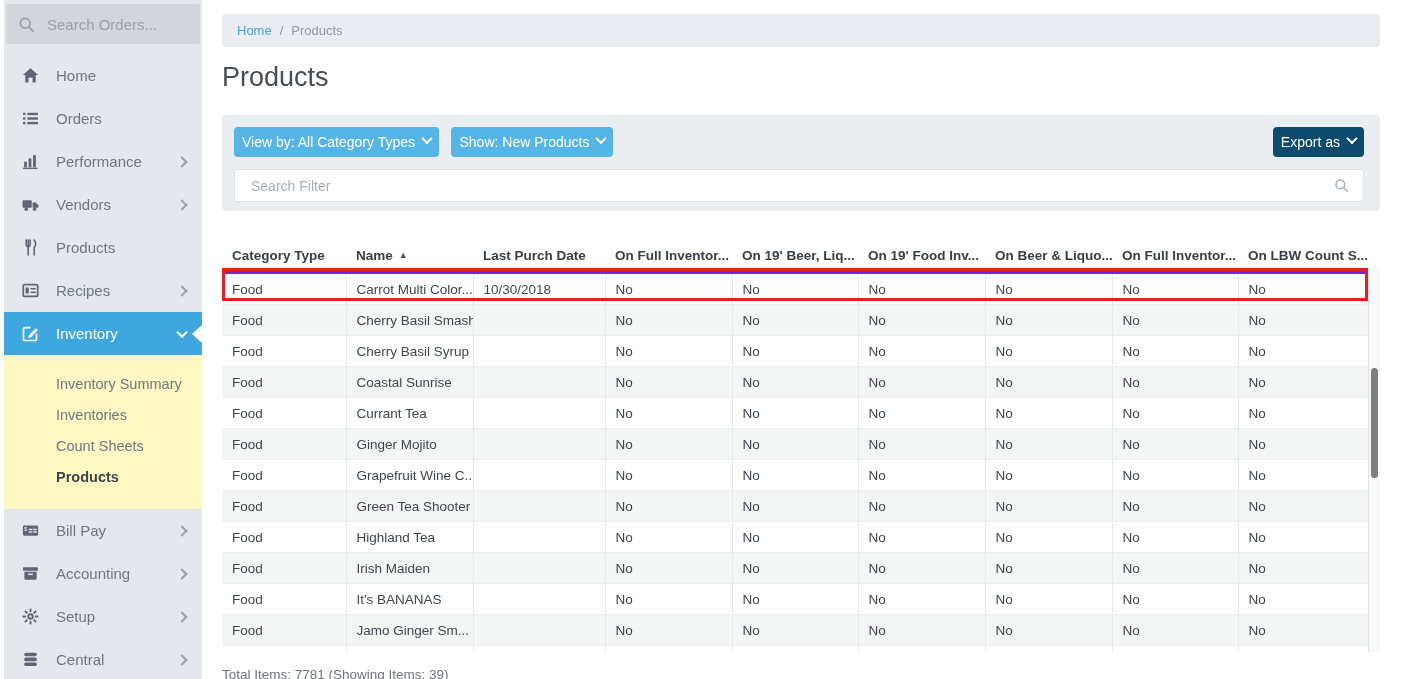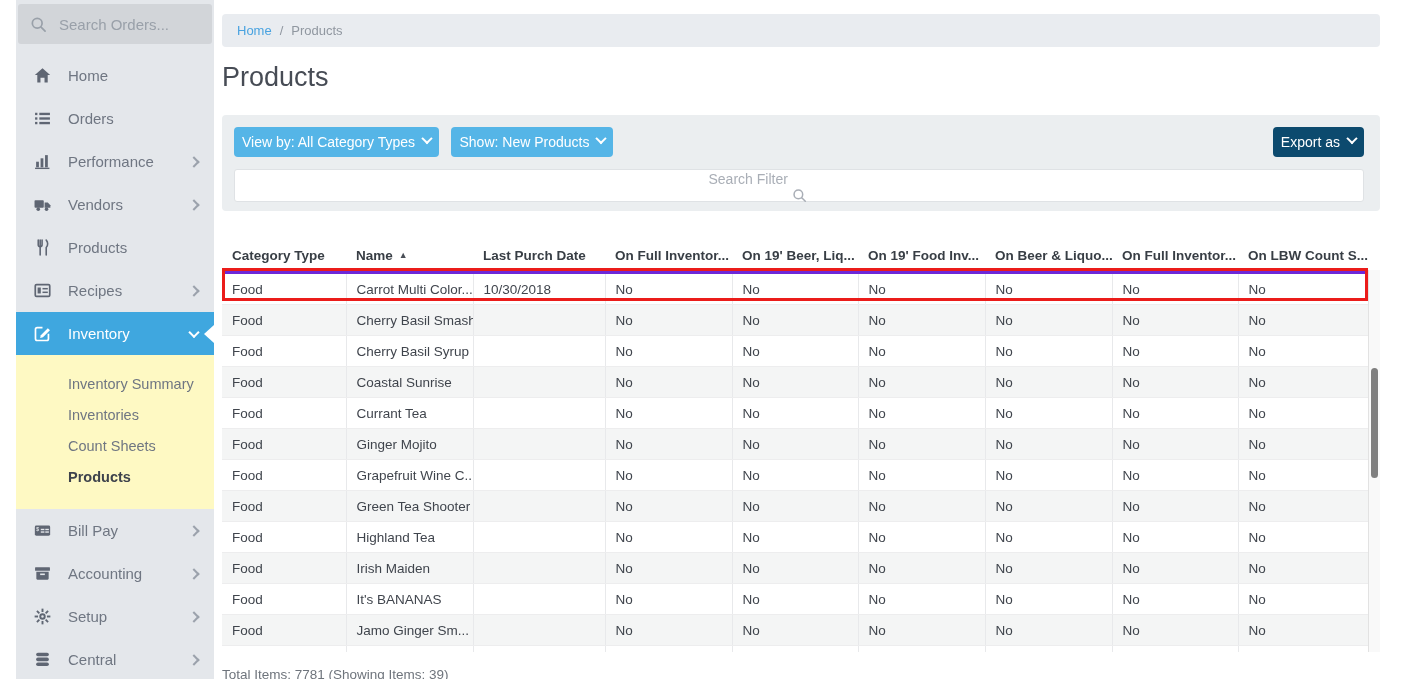--- a/index.html
+++ b/index.html
@@ -2,21 +2,21 @@
 <html><head>
 <meta charset="utf-8">
 <style>
   html,body{margin:0;padding:0;}
   body{
     width:1402px;height:679px;overflow:hidden;position:relative;
     background:#ffffff;font-family:"Liberation Sans", sans-serif;
     -webkit-font-smoothing:antialiased;
   }
   
-  .sidebar{position:absolute;left:16px;top:0;width:198px;height:679px;background:#e4e7eb;}
+  .sidebar{position:absolute;left:4px;top:0;width:198px;height:679px;background:#e4e7eb;}
   .side-search{display:flex;align-items:center;gap:10px;height:40px;margin:4px 2px 10px 2px;
     background:#d2d5d9;border-radius:3px;padding:0 12px;color:#99a0a9;}
   .side-search svg{width:17px;height:17px;flex:0 0 auto;}
   .side-search input{border:none;outline:none;background:transparent;font-family:inherit;
     font-size:15px;color:#6f7682;width:130px;}
   .side-search input::placeholder{color:#99a0a9;}
   .nav-item{position:relative;display:flex;align-items:center;height:43px;padding-left:18px;
     color:#6f7682;font-size:15px;cursor:pointer;}
   .nav-item .nicon{width:20px;height:17px;margin-right:14px;color:#5f6673;display:flex;align-items:center;}
   .nav-item .nicon svg{width:17px;height:17px;}
@@ -43,21 +43,21 @@
   .page-title{position:absolute;left:0;top:62px;font-size:27px;font-weight:300;color:#474c55;}
   .filter-panel{position:absolute;left:0;top:115px;width:1158px;height:96px;background:#ebeef0;
     border-radius:4px;box-sizing:border-box;padding:12px;}
   .btn{display:inline-flex;align-items:center;height:30px;border:none;border-radius:4px;
     padding:0 8px;font-family:inherit;font-size:14px;color:#ffffff;cursor:pointer;margin-right:8px;}
   .btn .bchev{display:inline-block;width:6px;height:6px;border-right:2px solid #fff;
     border-bottom:2px solid #fff;transform:rotate(45deg) translate(-1px,-1px);margin-left:8px;margin-top:-4px;}
   .btn-light{background:#55b5e7;}
   .btn-export{position:absolute;right:16px;top:12px;background:#0c4a6e;margin-right:0;}
   .filter-search{position:absolute;left:12px;right:16px;top:54px;height:33px;background:#fff;
-    border:1px solid #dfe2e5;border-radius:3px;box-sizing:border-box;display:flex;align-items:center;padding:0 14px;flex-direction:column;}
+    border:1px solid #dfe2e5;border-radius:3px;box-sizing:border-box;display:flex;align-items:center;padding:0 14px;}
   .filter-search input{flex:1;border:none;outline:none;background:transparent;font-family:inherit;
     font-size:14px;color:#6f7682;}
   .filter-search input::placeholder{color:#a9aeb6;}
   .filter-search svg{width:15px;height:15px;color:#a9aeb6;flex:0 0 auto;}
   
   .table-wrap{position:absolute;left:0;top:243px;width:1146px;height:409px;overflow:hidden;}
   table{border-collapse:collapse;table-layout:fixed;width:1146px;}
   th{text-align:left;font-size:13.5px;font-weight:bold;color:#383e45;padding:5px 10px 8px 10px;
     border-bottom:3px solid #6d28d9;white-space:nowrap;overflow:hidden;cursor:pointer;}
   th .sort-arrow{font-size:9px;color:#4a4f57;margin-left:6px;vertical-align:2px;}

